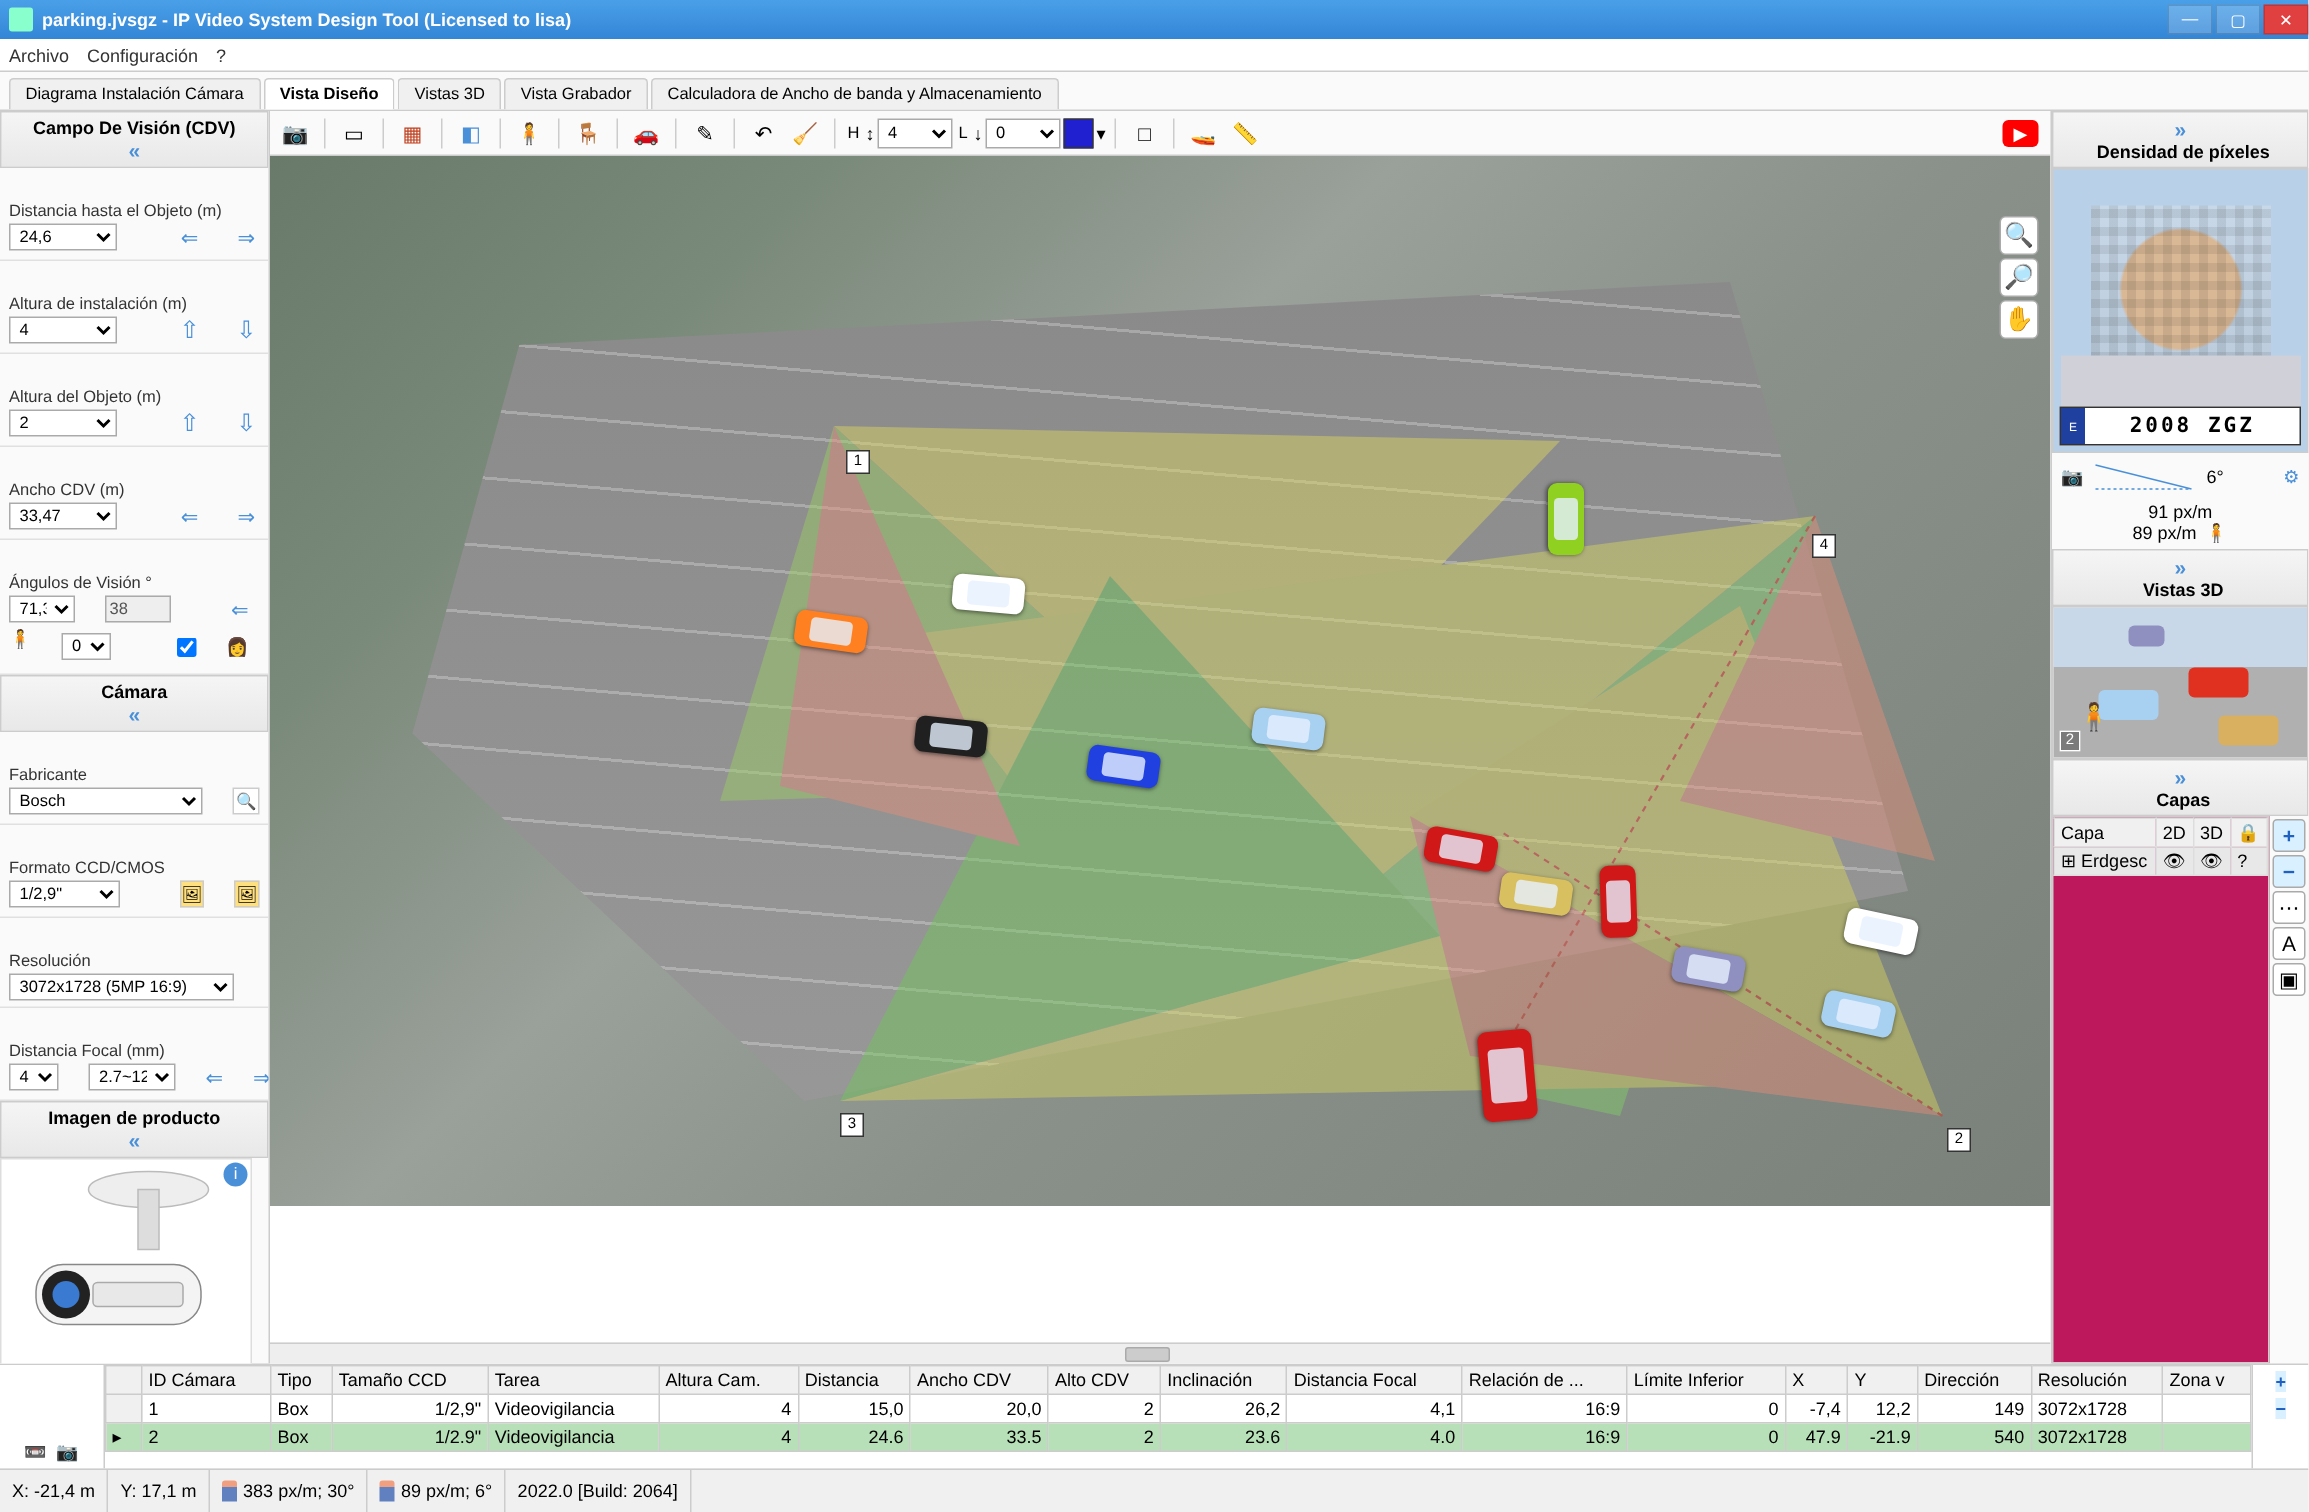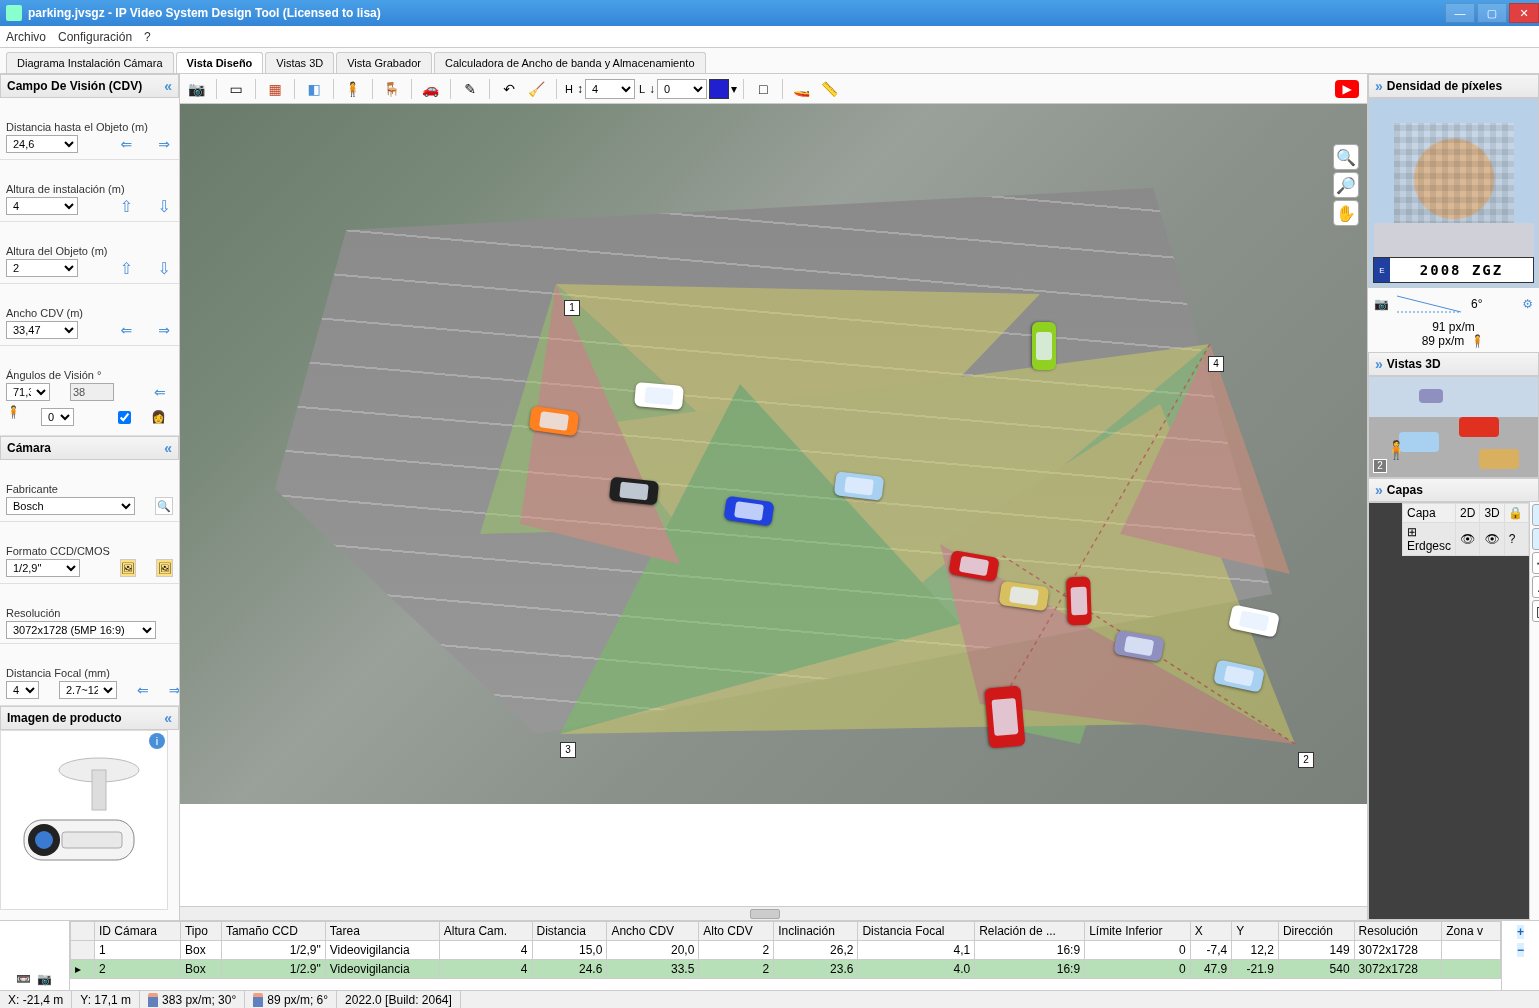--- a/index.html
+++ b/index.html
@@ -21,21 +21,21 @@
 .tab { padding: 4px 10px; background: #f0f0f0; border: 1px solid #ccc; border-bottom: none; border-radius: 3px 3px 0 0; font-size: 11px; }
 .tab.active { background: #fff; font-weight: bold; }
 
 
 .main { flex: 1; display: flex; min-height: 0; }
 .leftpanel { width: 180px; background: #fafafa; border-right: 1px solid #ccc; display: flex; flex-direction: column; overflow: hidden; }
 .centerwrap { flex: 1; display: flex; flex-direction: column; min-width: 0; }
 .rightpanel { width: 172px; background: #fafafa; border-left: 1px solid #ccc; display: flex; flex-direction: column; }
 
 
-.grouphdr { background: linear-gradient(#f5f5f5,#e8e8e8); border: 1px solid #ccc; padding: 3px 6px; font-weight: bold; display: flex; align-items: center; justify-content: space-between; }
+.grouphdr { background: linear-gradient(#f5f5f5,#e8e8e8); border: 1px solid #ccc; padding: 3px 6px; font-weight: bold; display: flex; align-items: center; justify-content: space-between; flex-direction: column; }
 .grouphdr .chev { color: #4a90d9; font-size: 14px; }
 
 
 .section { padding: 4px 6px; border-bottom: 1px solid #e0e0e0; }
 .section .lbl { font-size: 11px; color: #333; margin-bottom: 2px; display: block; margin-top: 19px; }
 .row { display: flex; align-items: center; gap: 20px; margin-bottom: 2px; }
 select, input[type=text] { border: 1px solid #aaa; font-size: 11px; padding: 1px 2px; background: #fff; height: 18px; }
 .sel80 { width: 80px; } .sel150 { width: 150px; } .sel40 { width: 44px; } .sel50 { width: 58px; }
 .arrowbtn { width: 20px; height: 18px; display: inline-flex; align-items: center; justify-content: center; color: #4a90d9; font-size: 16px; cursor: pointer; }
 .arrowbtn.lr { font-size: 14px; }
@@ -82,40 +82,40 @@
 .plate .eu { width: 16px; height: 100%; background: #2040a0; color: #fff; font-size: 8px; display: flex; align-items: center; justify-content: center; }
 .plate .txt { flex: 1; text-align: center; font-family: monospace; font-size: 14px; letter-spacing: 2px; font-weight: bold; }
 .anglerow { padding: 4px 6px; font-size: 11px; display: flex; align-items: center; gap: 6px; }
 .pxinfo { padding: 0 6px 4px; font-size: 11px; text-align: center; }
 .view3d { height: 102px; background: linear-gradient(#c8d8e8 0 40%,#b0b0b0 40% 100%); position: relative; border: 1px solid #ccc; }
 .view3d .minicar { position: absolute; width: 40px; height: 20px; border-radius: 4px; }
 .view3d .lbl3d { position:absolute; bottom:4px; left:4px; color:#fff; width:14px; height:14px; background:rgba(0,0,0,.3); border:1px solid #fff; text-align:center; font-size:10px; line-height:12px; }
 .layerstbl { width: 100%; border-collapse: collapse; font-size: 11px; }
 .layerstbl th, .layerstbl td { border: 1px solid #ddd; padding: 2px 4px; text-align: left; }
 .layerstbl th { background: #f0f0f0; font-weight: normal; }
-.layersarea { flex: 1; background: #404040; border: 1px solid #ccc; padding-left: 33px; }
+.layersarea { flex: 1; background: #be185d; border: 1px solid #ccc; }
 .sidebtns { width: 26px; display: flex; flex-direction: column; gap: 2px; padding: 2px; }
 .sidebtns .sb { width: 22px; height: 22px; background: #fff; border: 1px solid #aaa; border-radius: 3px; display: flex; align-items: center; justify-content: center; font-size: 14px; }
 .sb.plus { background: #d8f0ff; color: #2060c0; font-weight: bold; }
 .sb.minus { background: #d8f0ff; color: #2060c0; font-weight: bold; }
 
 
 .bottomarea { height: 70px; display: flex; border-top: 1px solid #ccc; background: #fff; }
 .bottomtbl { flex: 1; overflow: auto; }
 .bottomtbl table { width: 100%; border-collapse: collapse; font-size: 11px; }
 .bottomtbl th, .bottomtbl td { border: 1px solid #ccc; padding: 2px 4px; white-space: nowrap; }
 .bottomtbl th { background: #f0f0f0; font-weight: normal; text-align: left; }
 .bottomtbl td.num { text-align: right; }
 .bottomtbl tr.sel td { background: #b8e0b8; }
 .rowheadcol { width: 24px; background: #f0f0f0; }
 .camicons { width: 70px; display: flex; align-items: flex-end; justify-content: center; gap: 6px; padding: 4px; border-right: 1px solid #ccc; }
 .bottombtns { width: 38px; display: flex; flex-direction: column; gap: 4px; padding: 4px; border-left: 1px solid #ccc; align-items: center; }
 
 
-.statusbar { height: 18px; background: #f0f0f0; border-top: 1px solid #ccc; display: flex; align-items: center; font-size: 11px; }
+.statusbar { height: 29px; background: #f0f0f0; border-top: 1px solid #ccc; display: flex; align-items: center; font-size: 11px; }
 .statusbar .cell { padding: 0 8px; border-right: 1px solid #ccc; height: 100%; display: flex; align-items: center; gap: 4px; }
 .personmini { width: 10px; height: 14px; background: linear-gradient(#f0a080 0 30%,#6080c0 30% 100%); border-radius: 2px 2px 0 0; display: inline-block; }
 </style>
 </head>
 <body>
 
 <div class="titlebar">
   <div class="icon"></div>
   <div class="title">parking.jvsgz - IP Video System Design Tool (Licensed to lisa)</div>
   <div class="winbtn">—</div>

